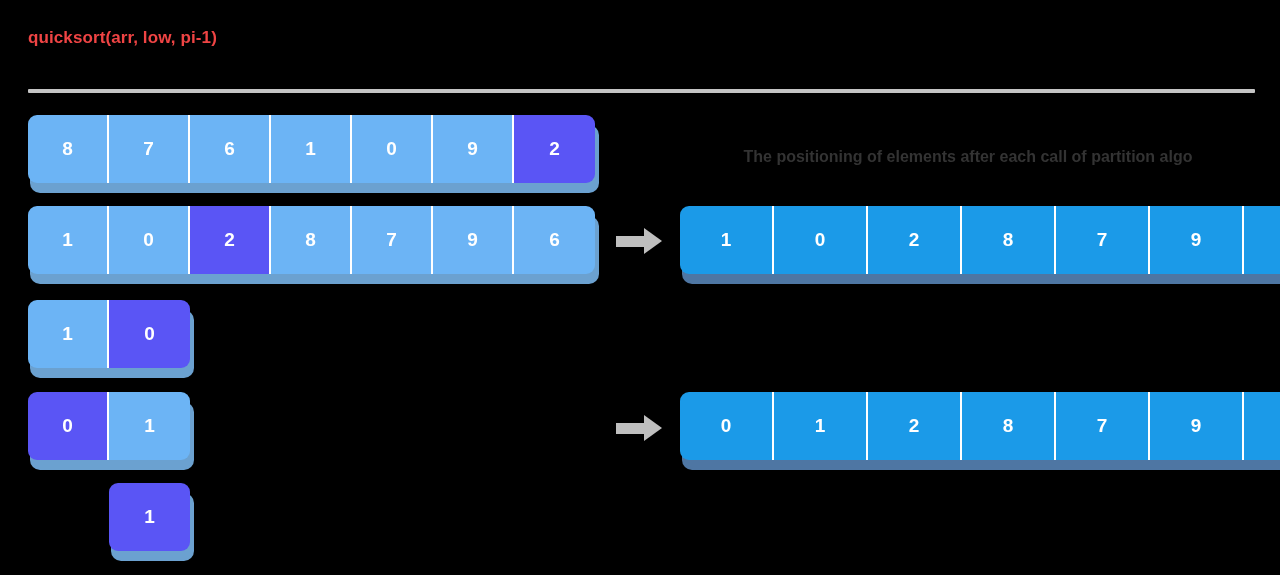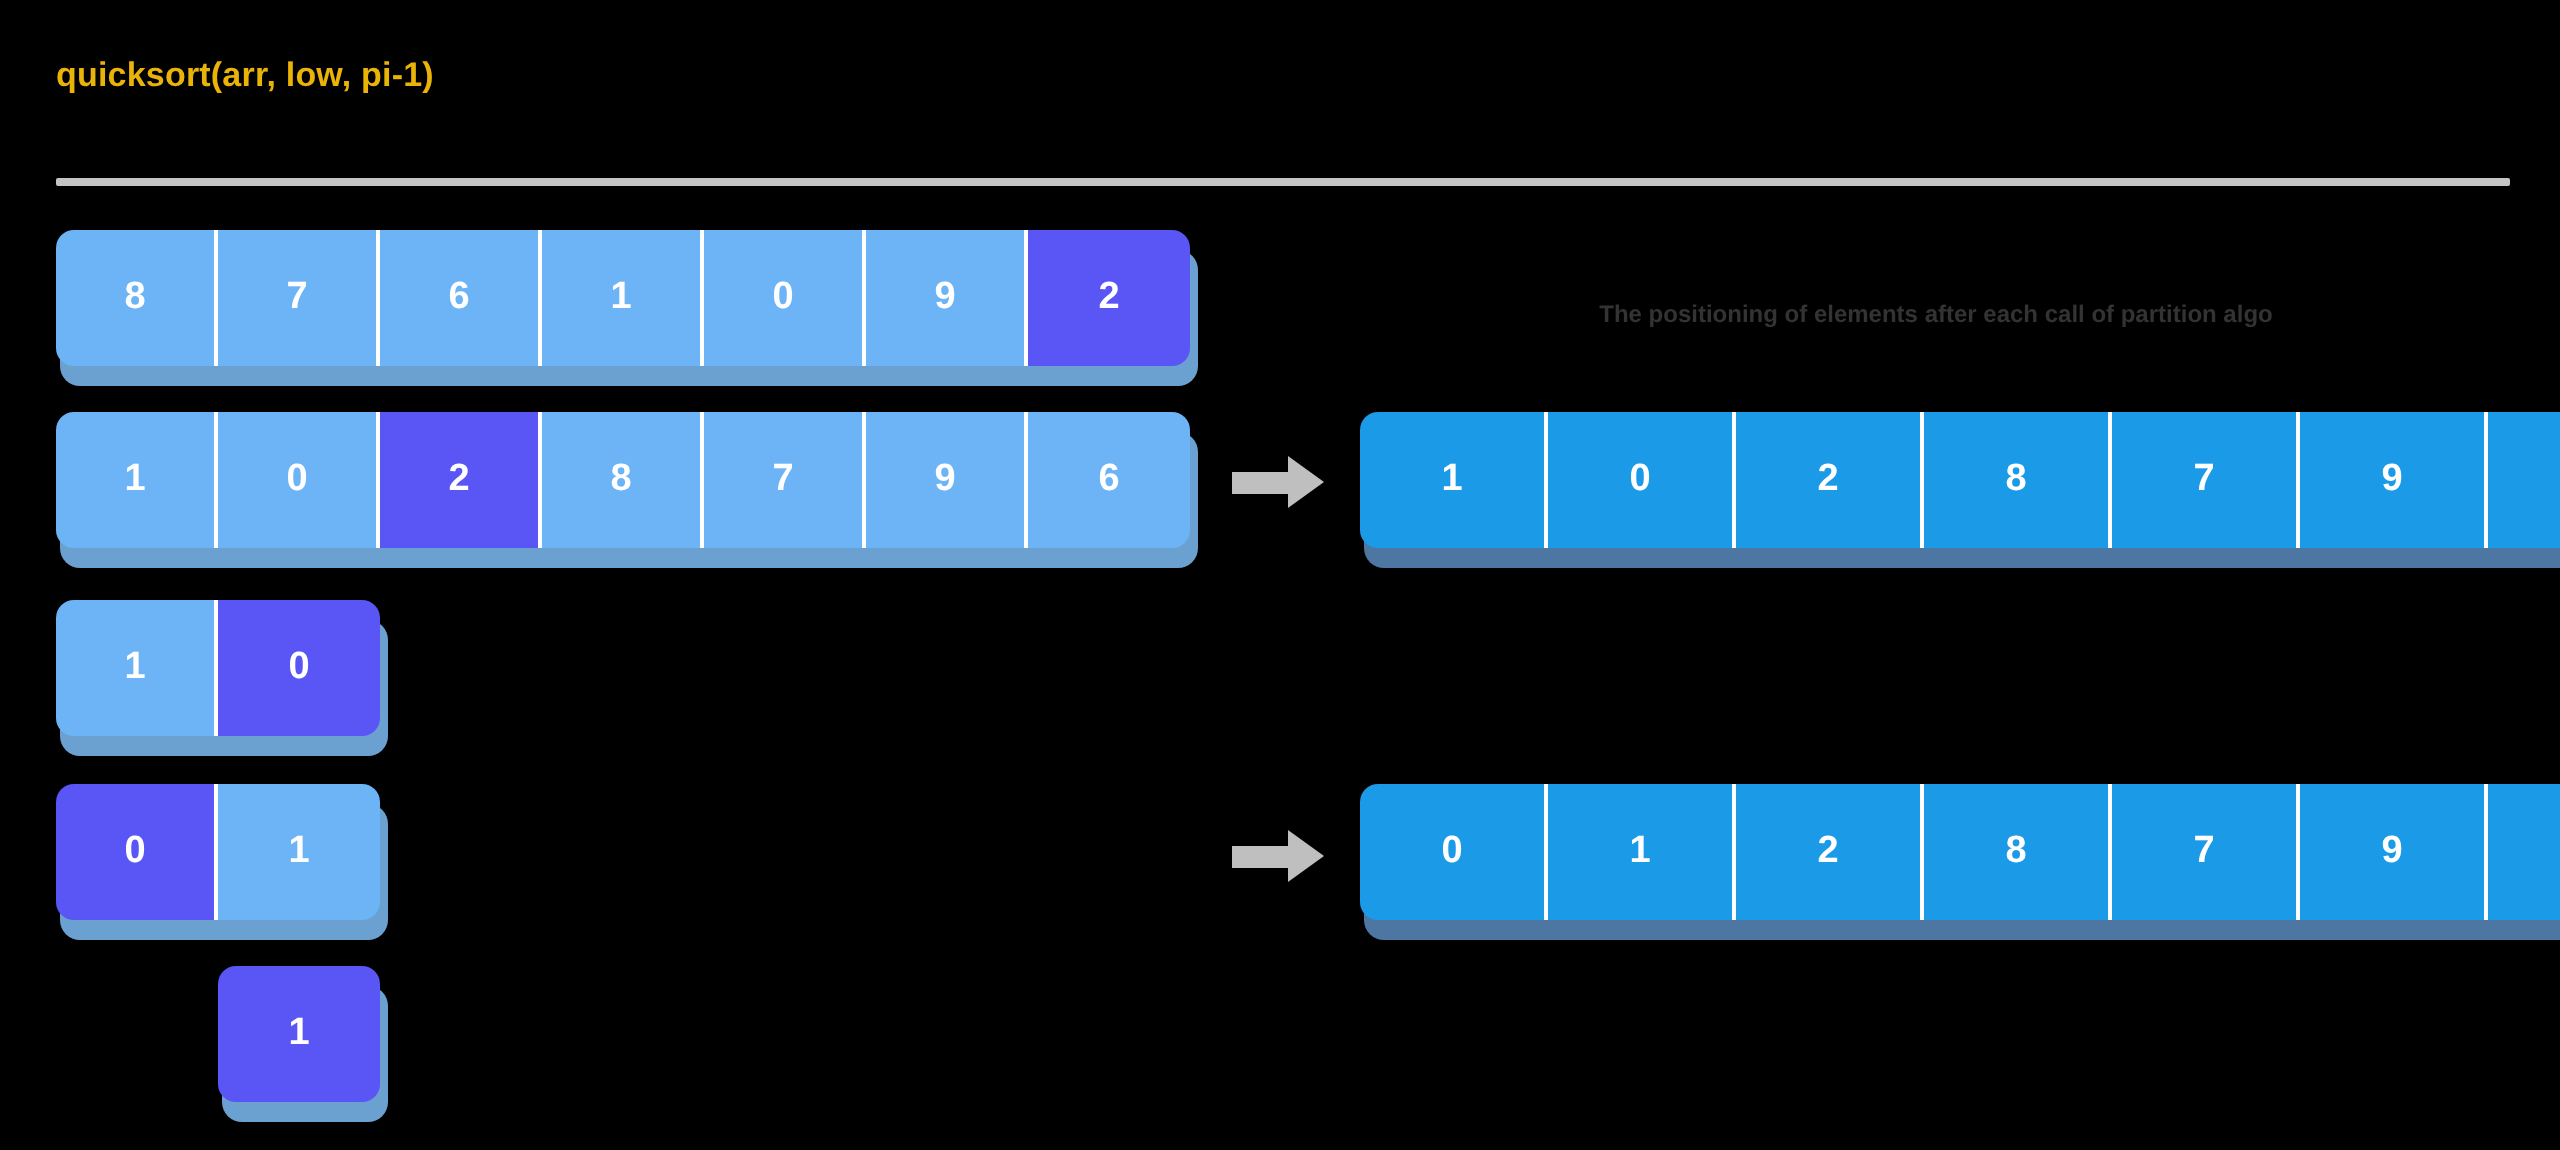--- a/index.html
+++ b/index.html
@@ -16,21 +16,21 @@
     -webkit-font-smoothing: antialiased;
   }
 
   
   #call-title {
     position: absolute;
     left: 28px;
     top: 28px;
     font-size: 17px;
     font-weight: bold;
-    color: #eab308;
+    color: #ef4444;
     letter-spacing: 0.1px;
     white-space: nowrap;
   }
   #header-divider {
     position: absolute;
     left: 28px;
     top: 89px;
     width: 1227px;
     height: 4px;
     background: #c4c4c4;
@@ -82,21 +82,21 @@
   .right-array .cell     { background: #1b9ae8; width: 94px; height: 68px; }
   .right-array .shadow-plate { background: #6fa8e8; opacity: 0.7; }
 
   
   #result-caption {
     position: absolute;
     left: 680px;
     top: 145px;
     width: 576px;
     text-align: center;
-    font-size: 12px;
+    font-size: 16px;
     font-weight: bold;
     color: #333333;
     line-height: 24px;
   }
 
   
   .arrow {
     position: absolute;
     width: 46px;
     height: 26px;

